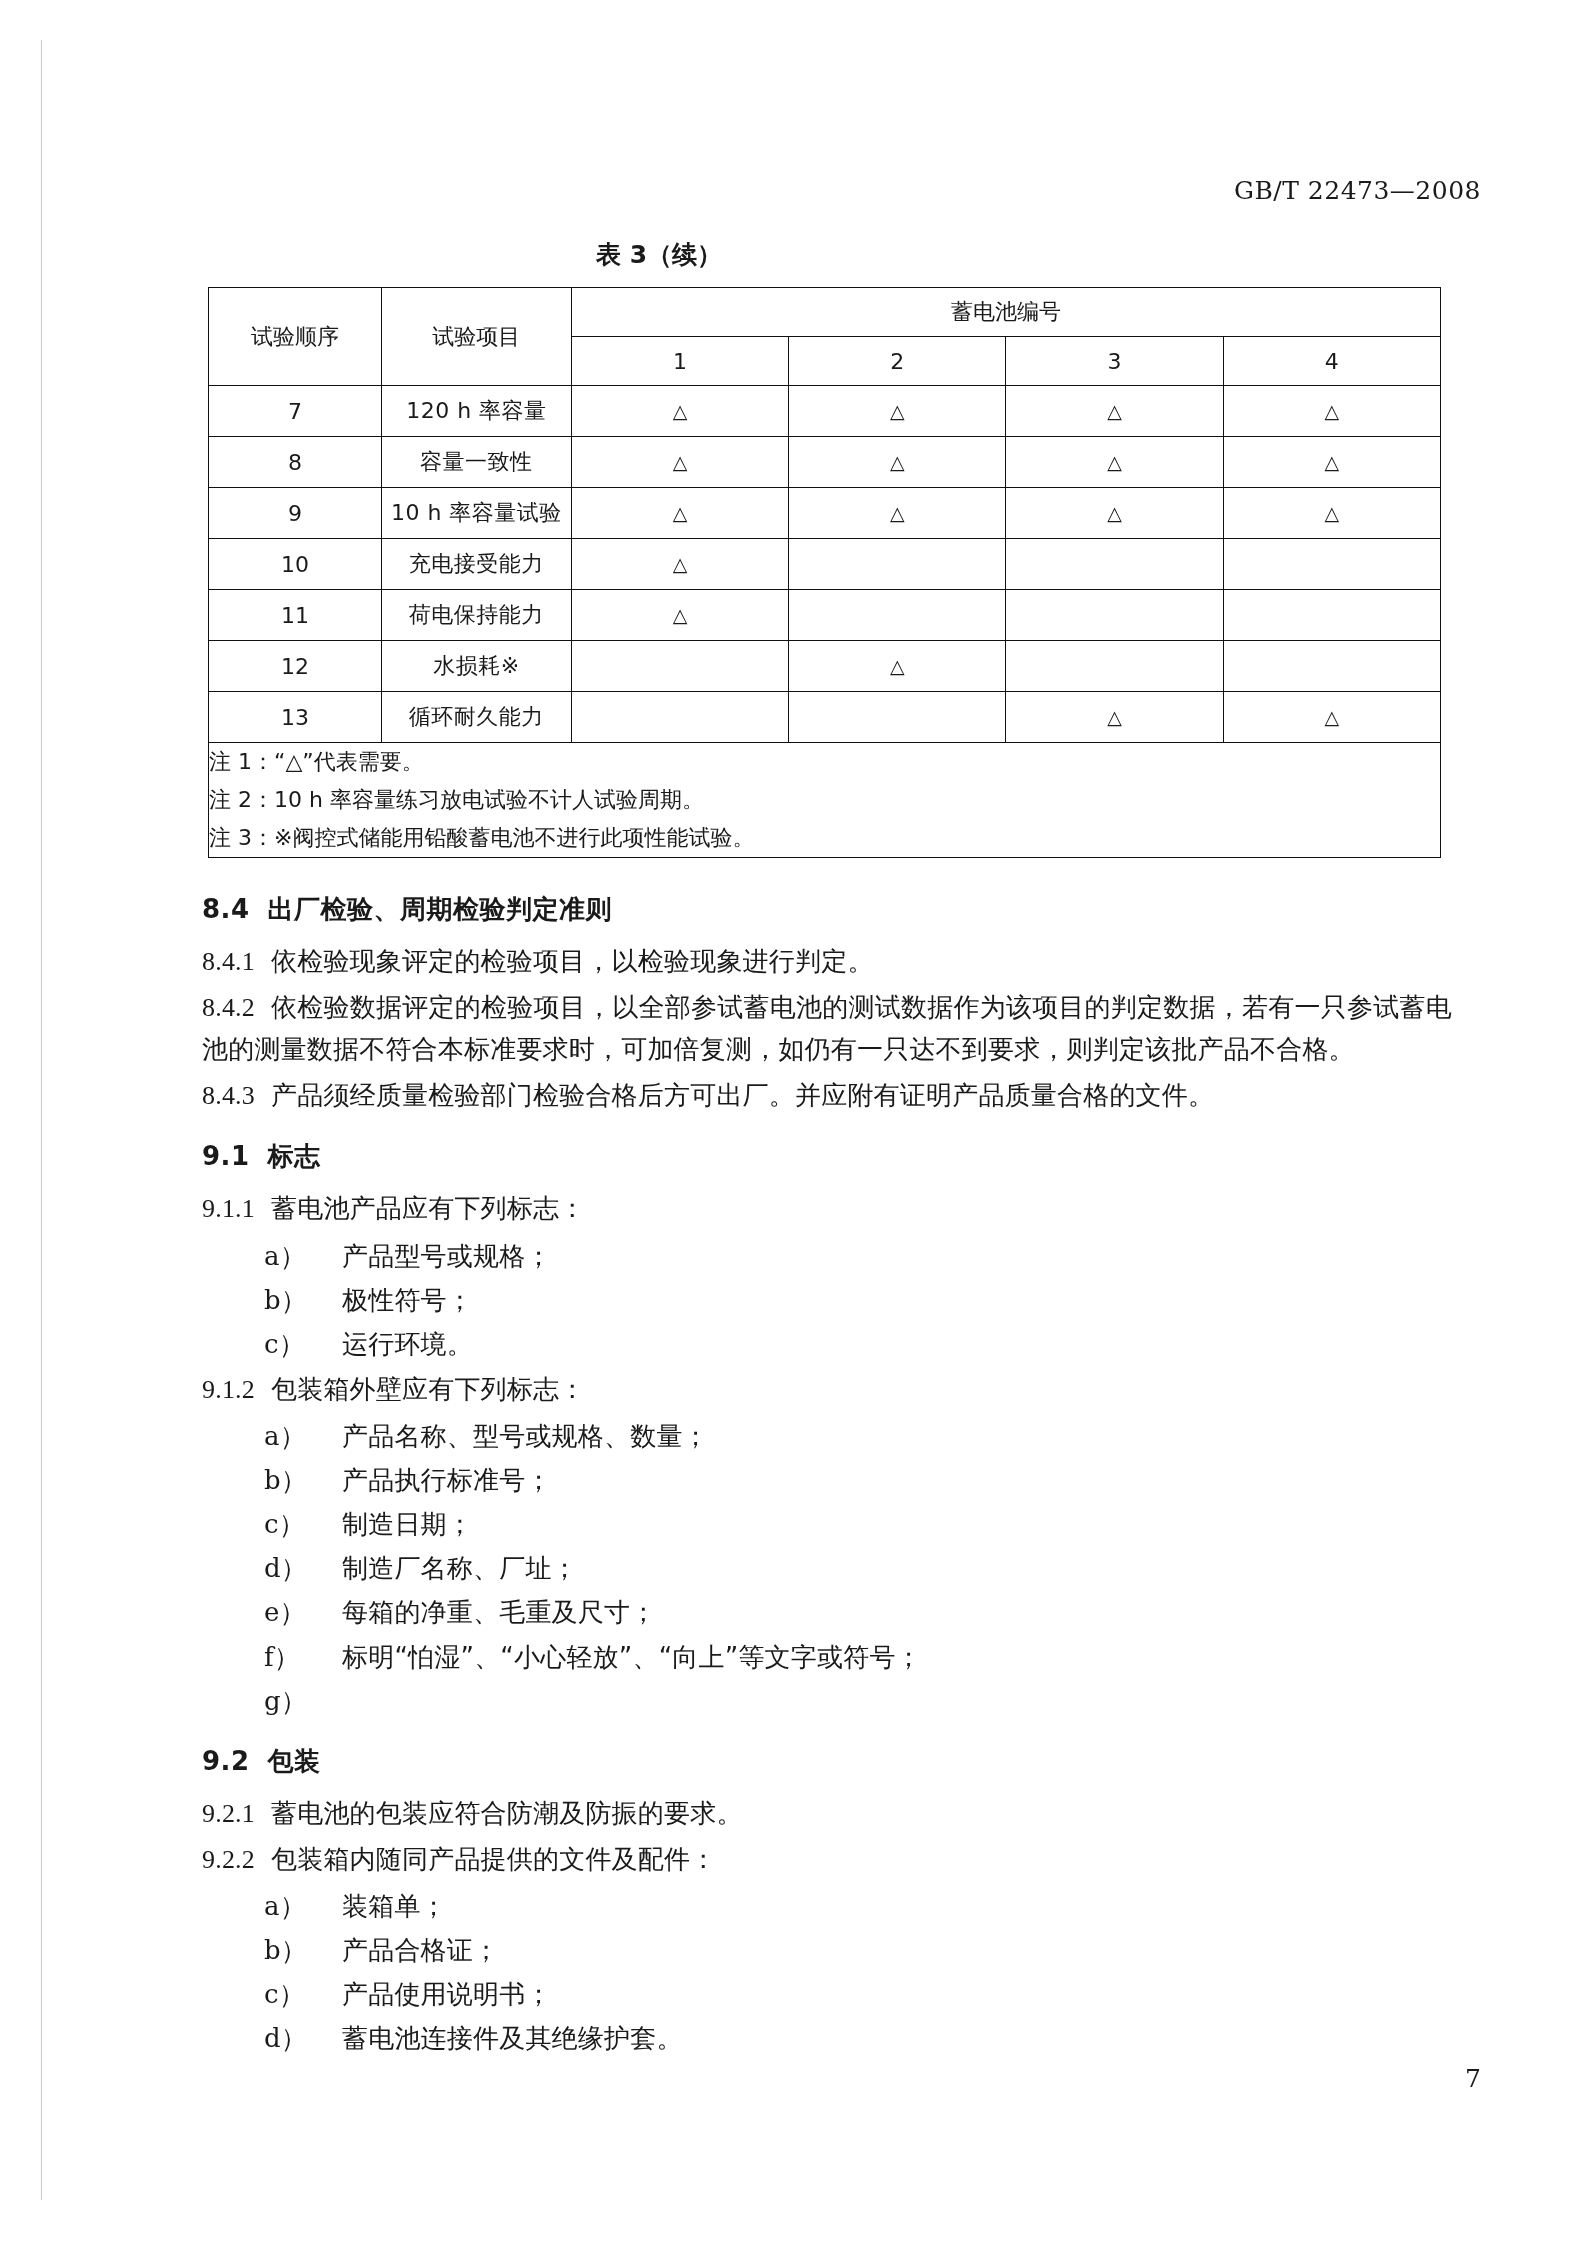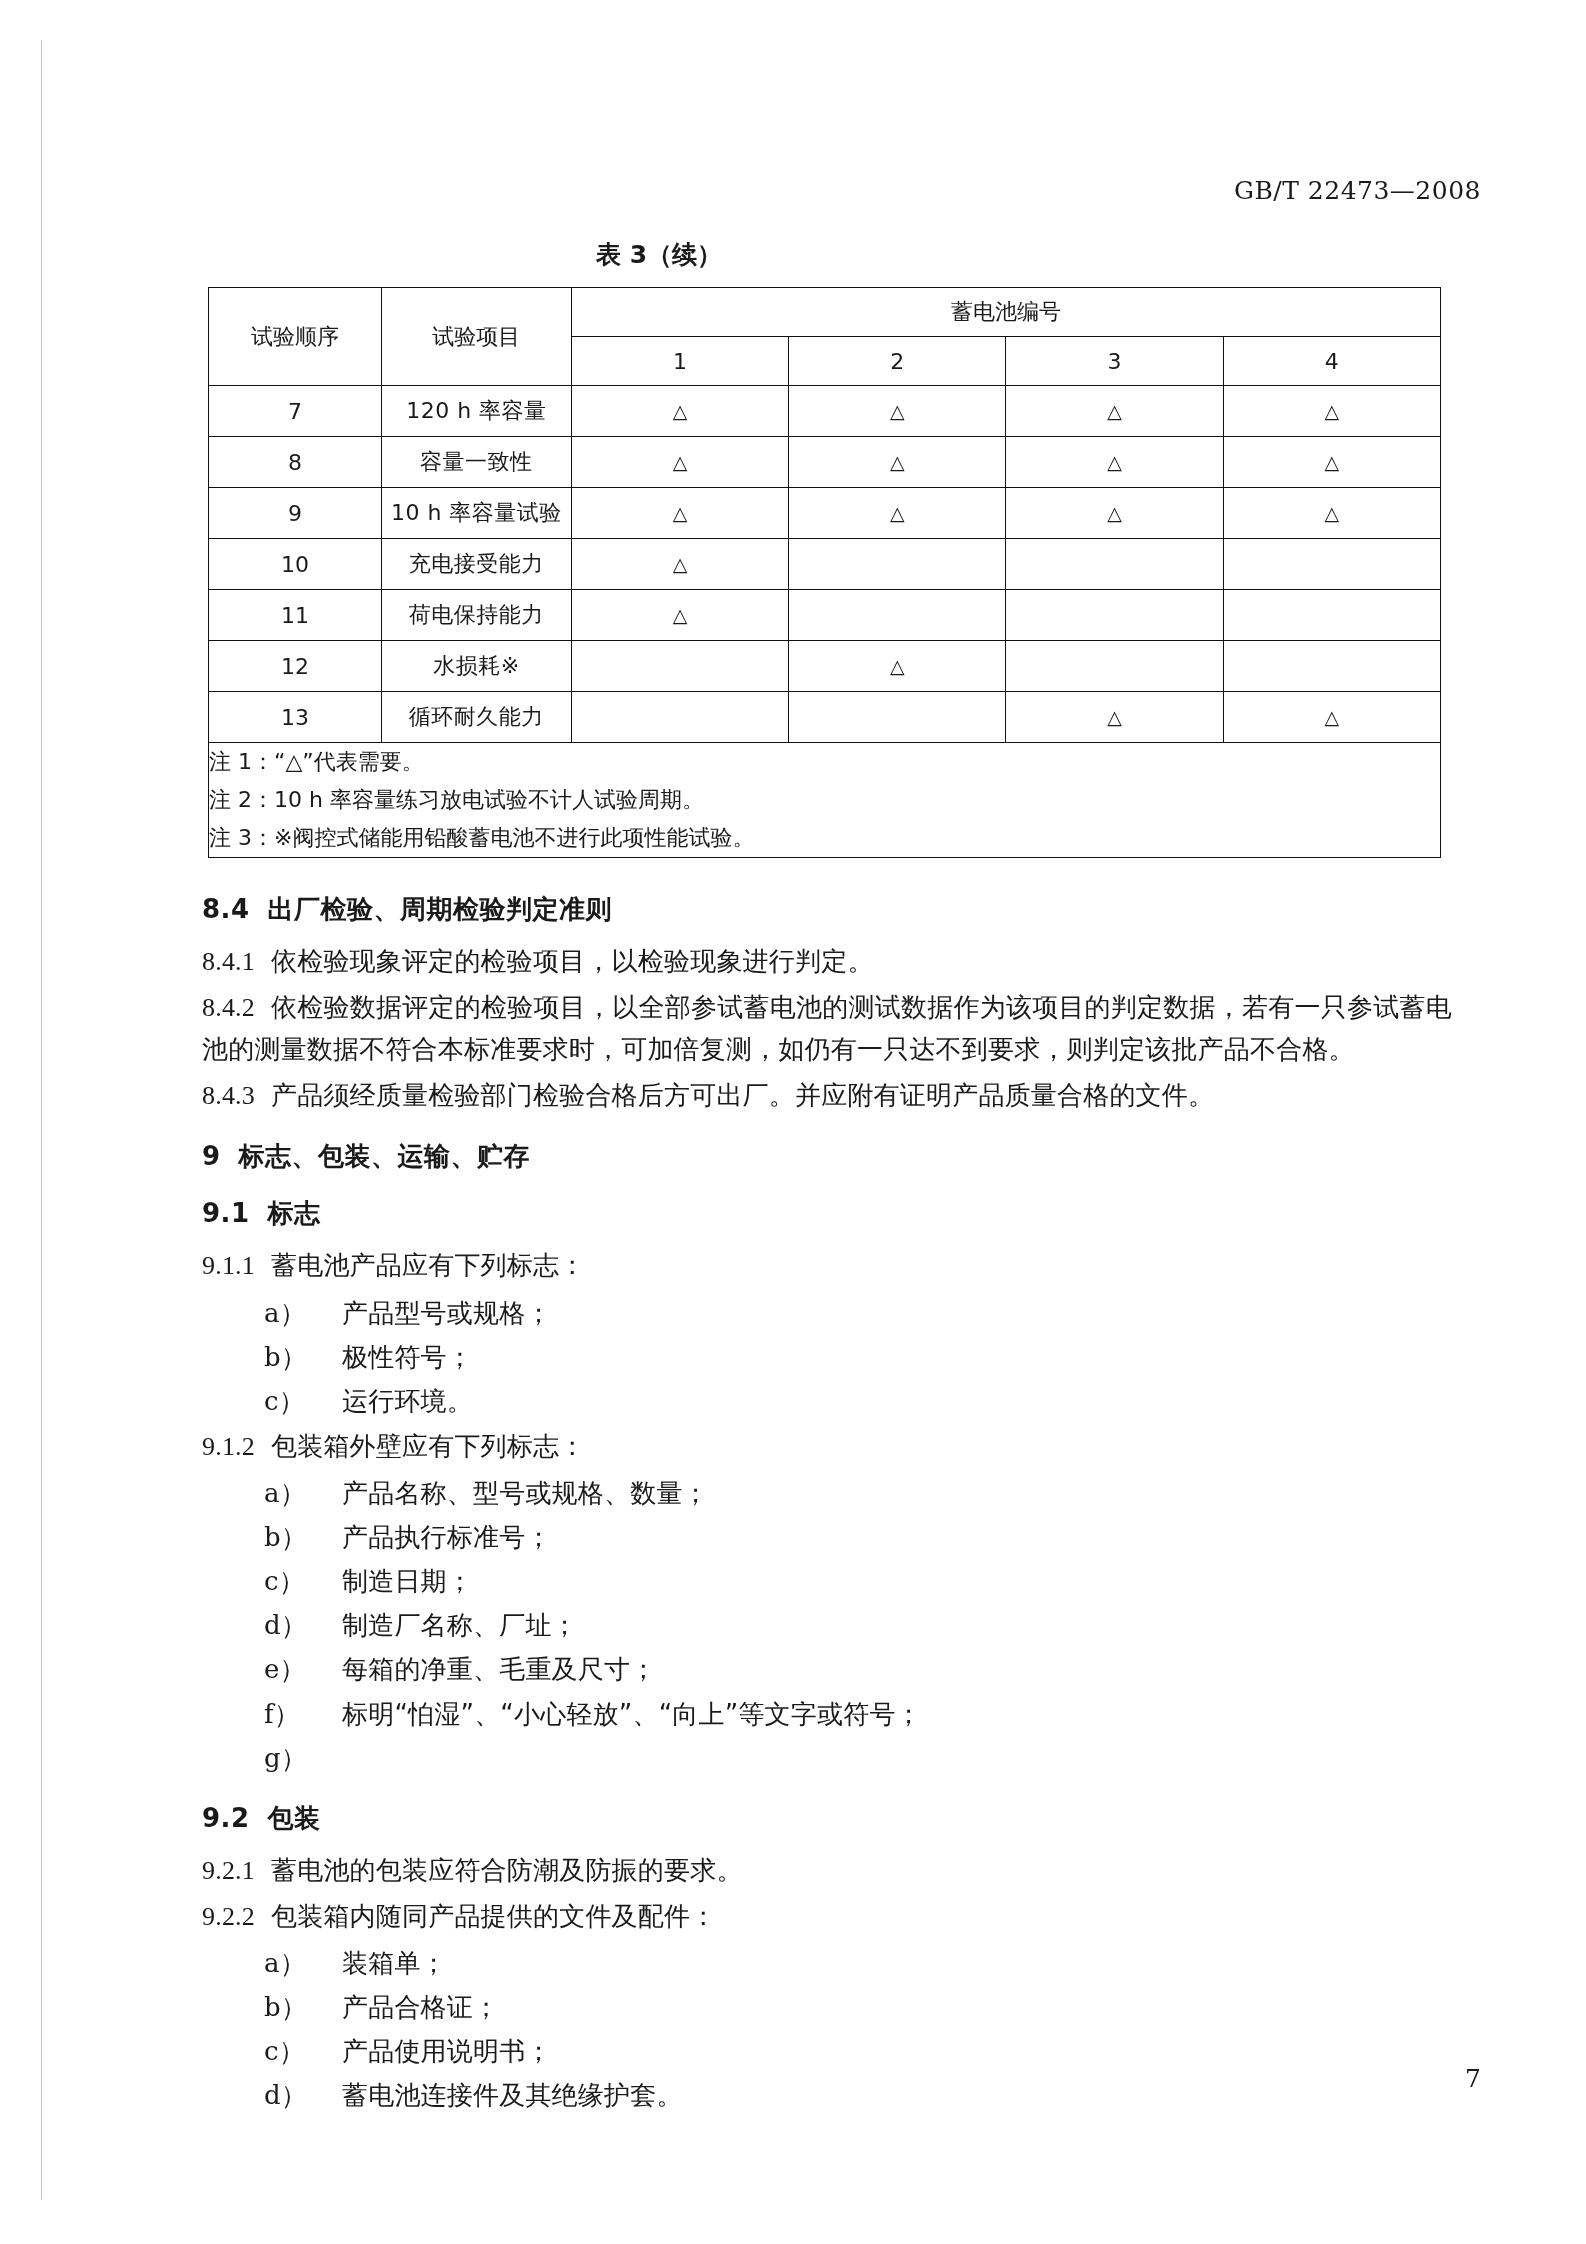--- a/index.html
+++ b/index.html
@@ -264,23 +264,20 @@
     </p>
 
     <p class="clause">
       <span class="num">8.4.2</span><span>依检验数据评定的检验项目，以全部参试蓄电池的测试数据作为该项目的判定数据，若有一只参试蓄电池的测量数据不符合本标准要求时，可加倍复测，如仍有一只达不到要求，则判定该批产品不合格。</span>
     </p>
 
     <p class="clause">
       <span class="num">8.4.3</span><span>产品须经质量检验部门检验合格后方可出厂。并应附有证明产品质量合格的文件。</span>
     </p>
 
-    <div class="h3">
-      <span class="num">9</span><span>标志、包装、运输、贮存</span>
-    </div>
 
     <div class="h3">
       <span class="num">9.1</span><span>标志</span>
     </div>
 
     <p class="clause">
       <span class="num">9.1.1</span><span>蓄电池产品应有下列标志：</span>
     </p>
     <ol class="alpha" id="list-911">
         <li>

